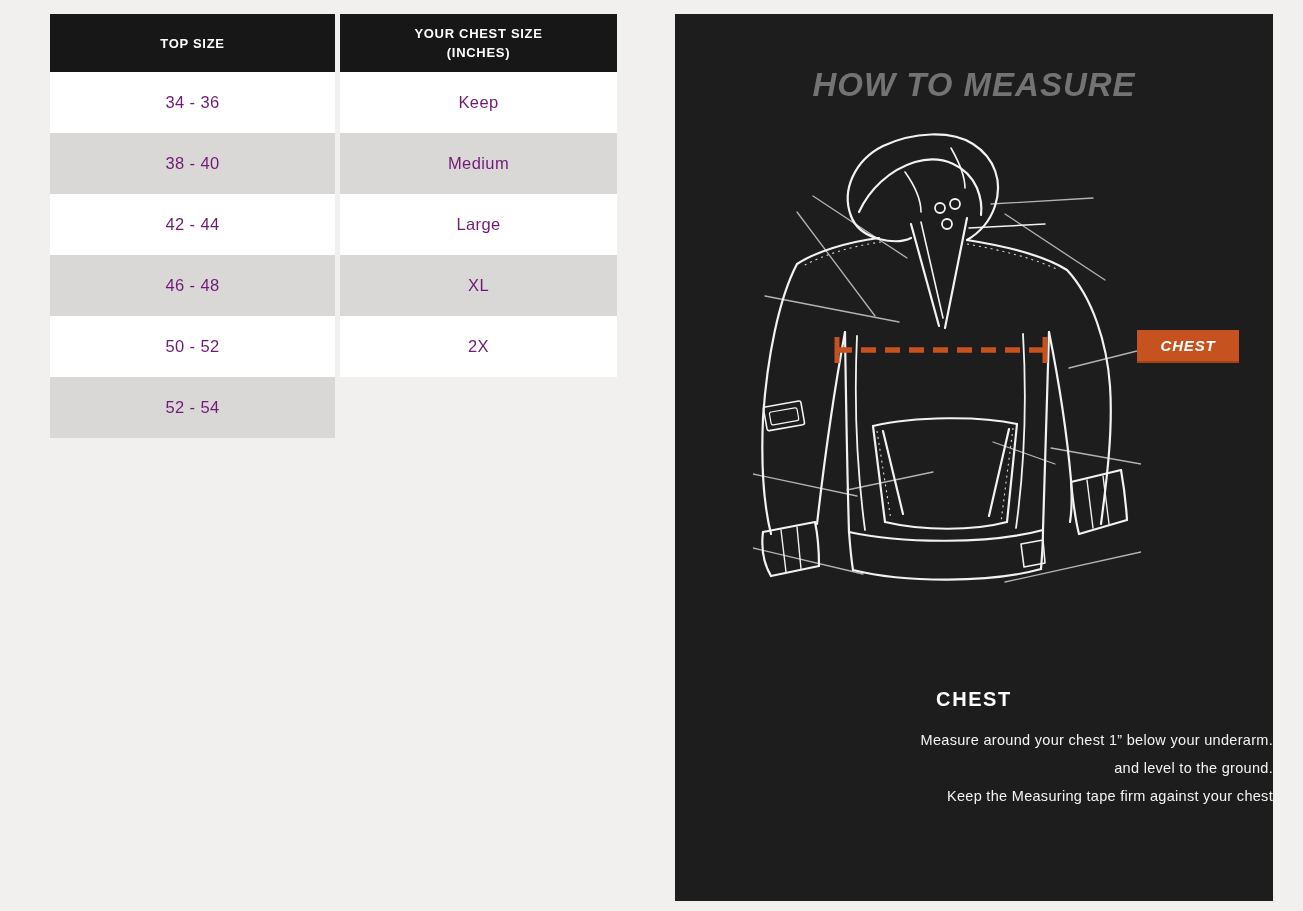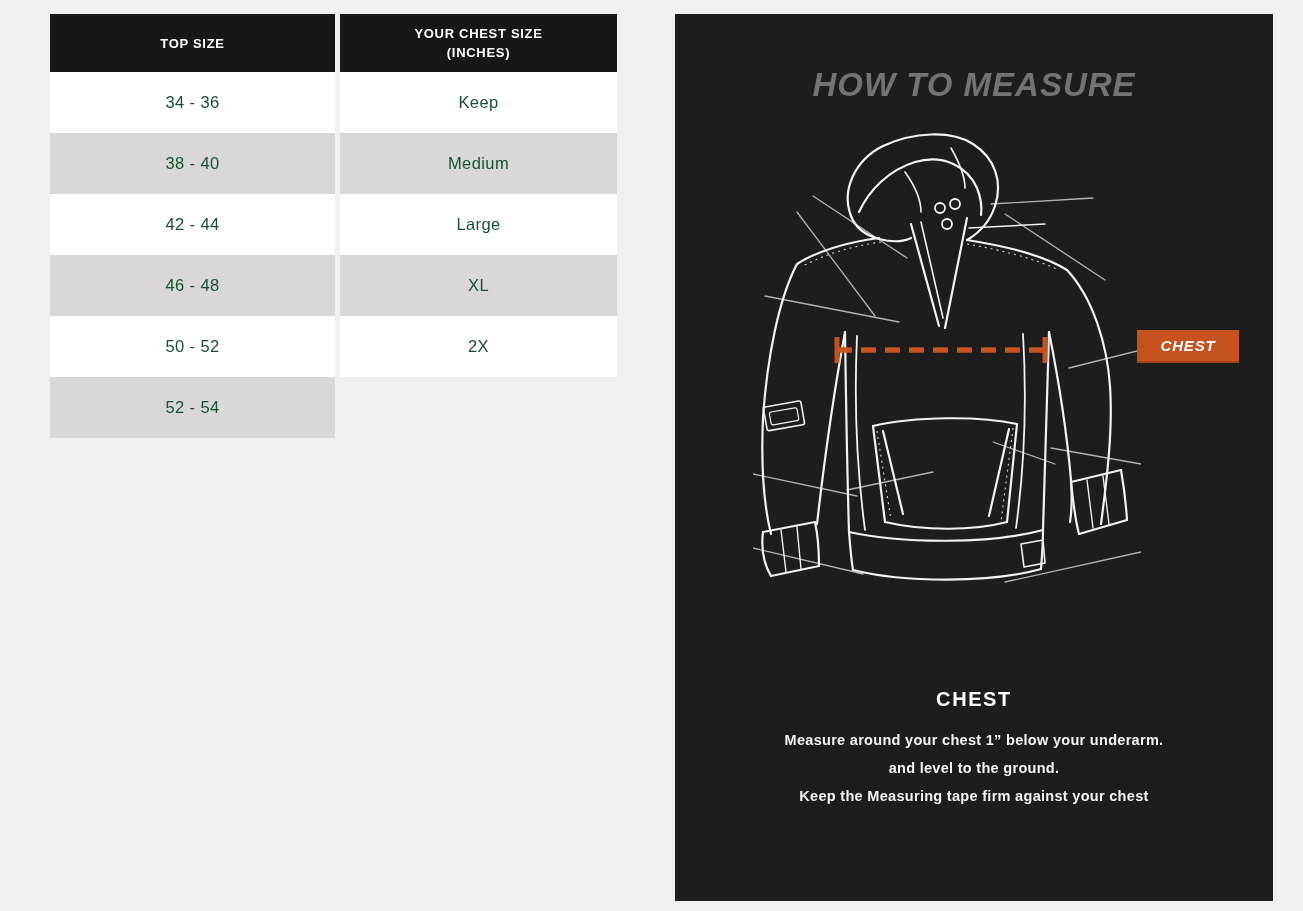--- a/index.html
+++ b/index.html
@@ -37,21 +37,21 @@
     justify-content: center;
     text-align: center;
     text-transform: uppercase;
   }
   .td {
     height: 61px;
     display: flex;
     align-items: center;
     justify-content: center;
     font-size: 16.5px;
-    color: #14532d;
+    color: #701a75;
     letter-spacing: 0.4px;
   }
   .row-white { background: #ffffff; }
   .row-gray  { background: #d9d8d7; }
 
   
   .measure-panel {
     position: absolute;
     left: 675px;
     top: 14px;
@@ -105,24 +105,24 @@
     color: #ffffff;
     font-size: 20px;
     font-weight: bold;
     letter-spacing: 1.6px;
   }
   .instructions {
     position: absolute;
     top: 712px;
     left: 0;
     width: 100%;
-    text-align: center;
+    text-align: right;
     color: #f3f3f3;
     font-size: 14.5px;
-    font-weight: bold;
+    font-weight: normal;
     letter-spacing: 0.3px;
     line-height: 28px;
   }
 </style>
 </head>
 <body>
 
 <div class="page">
 
   <div class="size-table">

